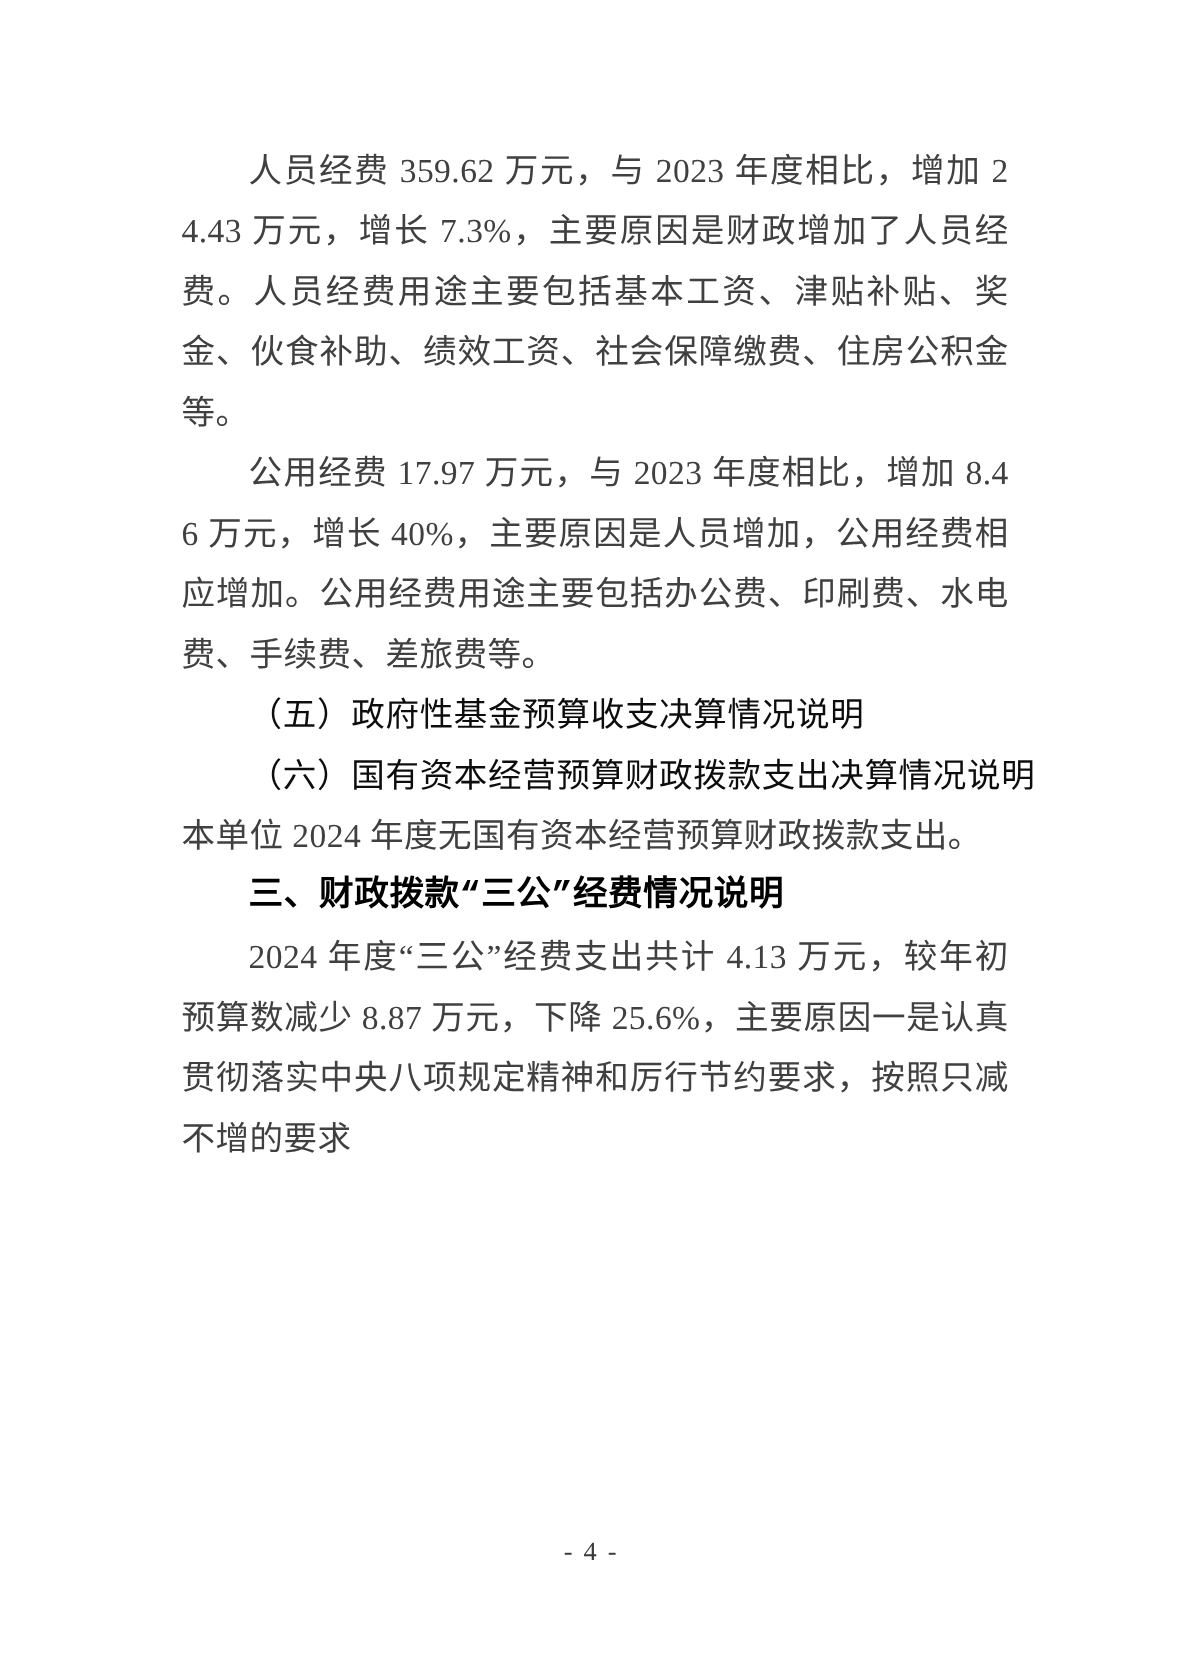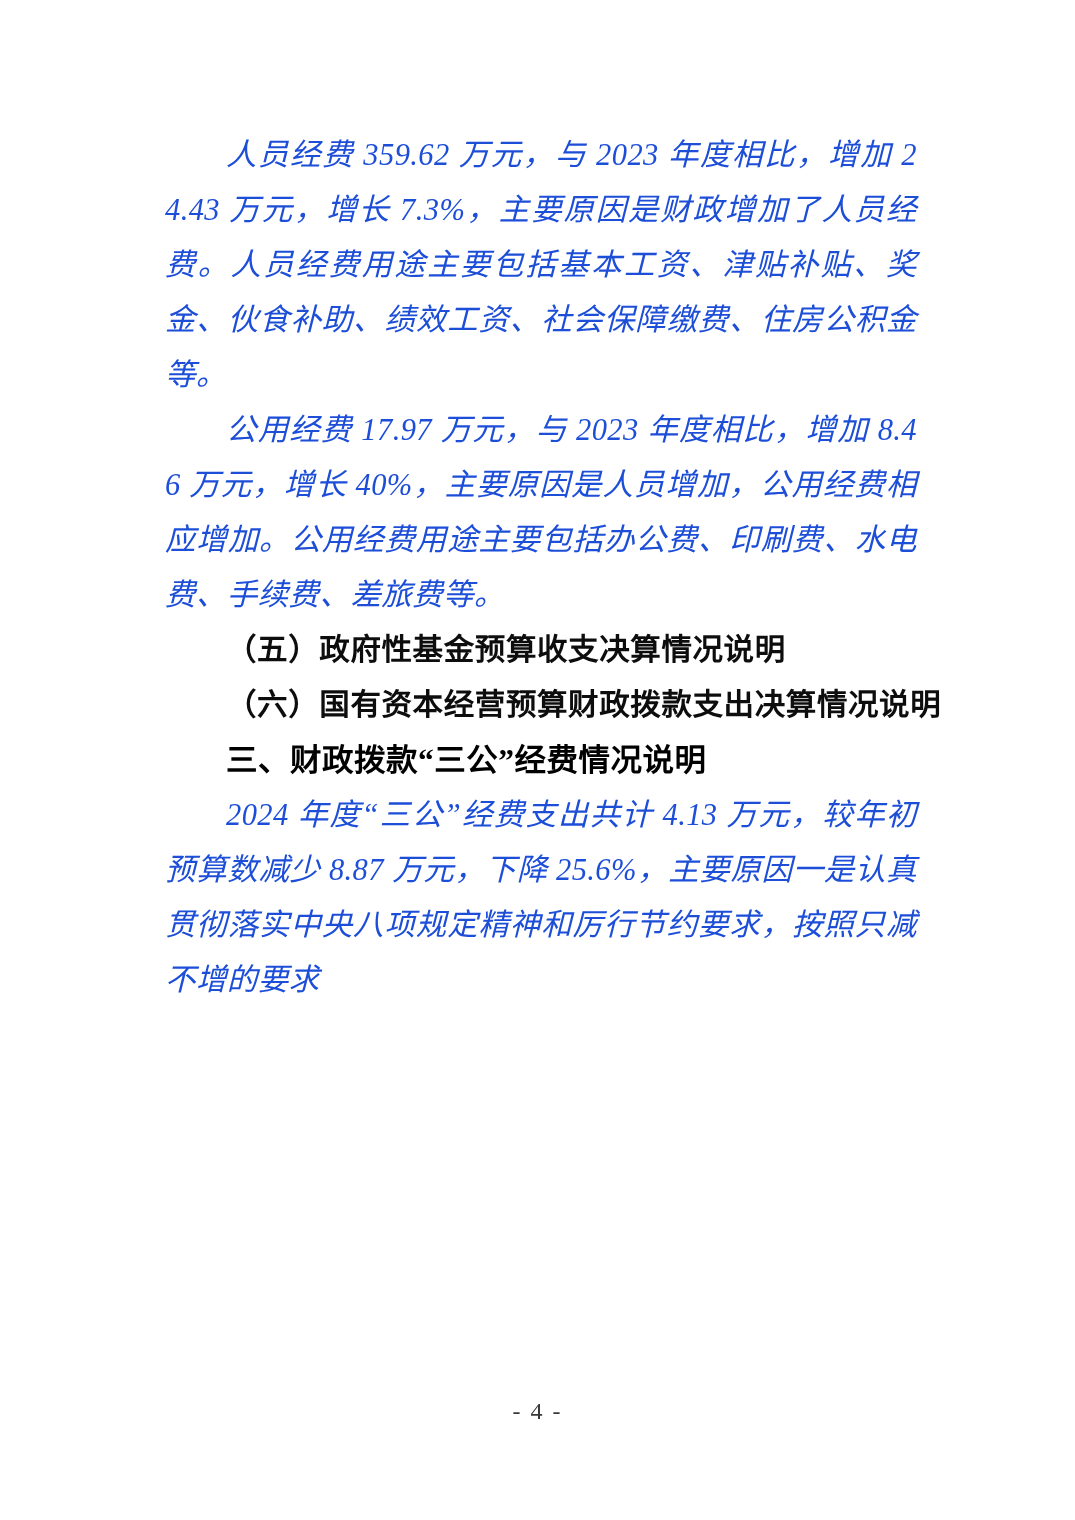--- a/index.html
+++ b/index.html
@@ -30,49 +30,48 @@
   .para {
     margin: 0;
     font-size: 30.5px;
     line-height: 55px;
     text-align: justify;
     text-justify: inter-character;
     text-indent: 61px;
     letter-spacing: 0.4px;
     font-family: "Liberation Serif", "DejaVu Serif", serif;
     word-break: break-all;
-    color: #1d4ed8;
-    font-style: italic;
+    color: #404040;
   }
   .para.no-indent {
     text-indent: 0;
   }
 
   
   .sub-heading {
     margin: 0;
     font-size: 30.5px;
     line-height: 55px;
     text-indent: 61px;
-    font-weight: 700;
+    font-weight: 400;
     letter-spacing: 0.6px;
     font-family: "Liberation Serif", "DejaVu Serif", serif;
     color: #0d0d0d;
     white-space: nowrap;
   }
 
   
   .major-heading {
     margin: 0;
     font-size: 31.5px;
     line-height: 55px;
     text-indent: 61px;
     font-weight: 700;
     letter-spacing: 0.5px;
-    font-family: Liberation Serif, serif;
+    font-family: Liberation Mono, monospace;
     color: #000000;
     white-space: nowrap;
   }
 
   .footer {
     position: absolute;
     left: 0;
     right: 0;
     top: 1398px;
     text-align: center;
@@ -91,20 +90,21 @@
 
     <p class="para">人员经费 359.62 万元，与 2023 年度相比，增加 24.43 万元，增长 7.3%，主要原因是财政增加了人员经费。人员经费用途主要包括基本工资、津贴补贴、奖金、伙食补助、绩效工资、社会保障缴费、住房公积金等。</p>
 
     <p class="para">公用经费 17.97 万元，与 2023 年度相比，增加 8.46 万元，增长 40%，主要原因是人员增加，公用经费相应增加。公用经费用途主要包括办公费、印刷费、水电费、手续费、差旅费等。</p>
 
     <h3 class="sub-heading">（五）政府性基金预算收支决算情况说明</h3>
 
 
     <h3 class="sub-heading">（六）国有资本经营预算财政拨款支出决算情况说明</h3>
 
+    <p class="para no-indent">本单位 2024 年度无国有资本经营预算财政拨款支出。</p>
 
     <h2 class="major-heading">三、财政拨款“三公”经费情况说明</h2>
 
 
     <p class="para">2024 年度“三公”经费支出共计 4.13 万元，较年初预算数减少 8.87 万元，下降 25.6%，主要原因一是认真贯彻落实中央八项规定精神和厉行节约要求，按照只减不增的要求</p>
 
   </div>
 
   <div class="footer">- 4 -</div>
 

